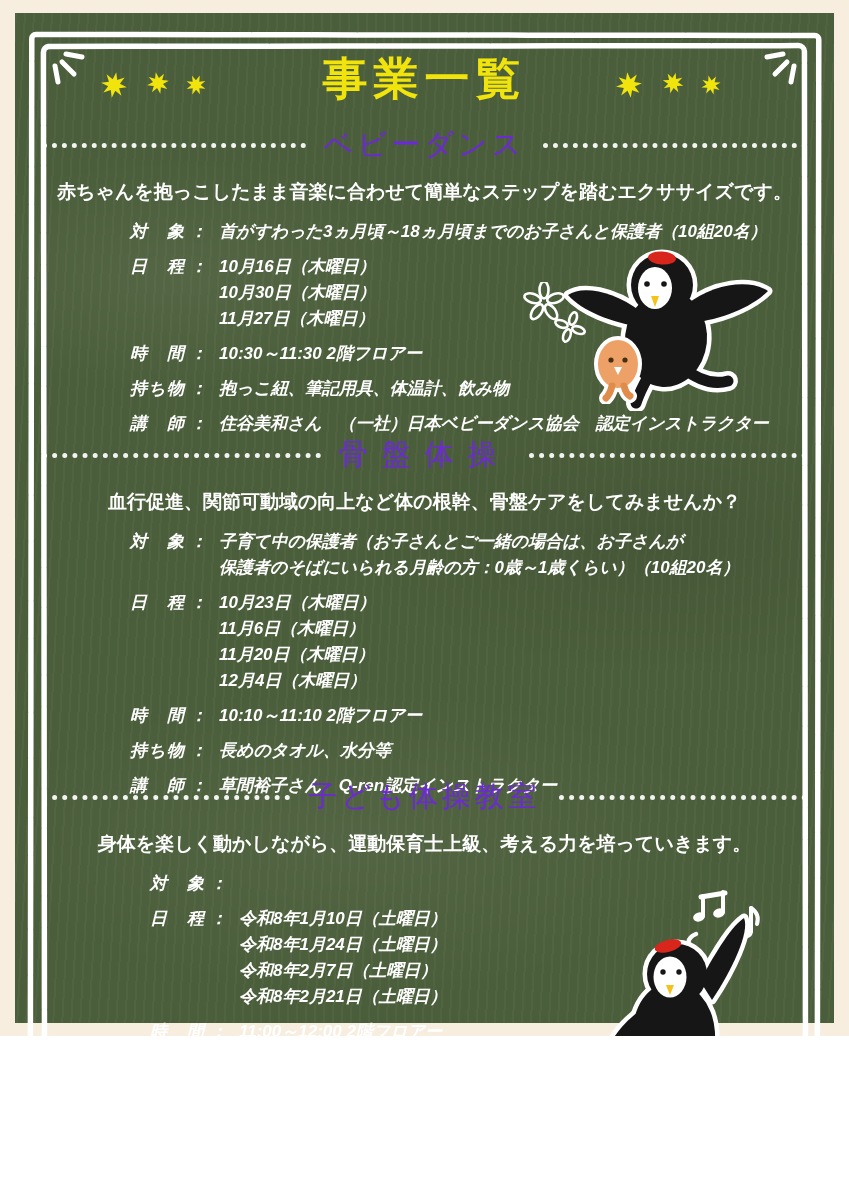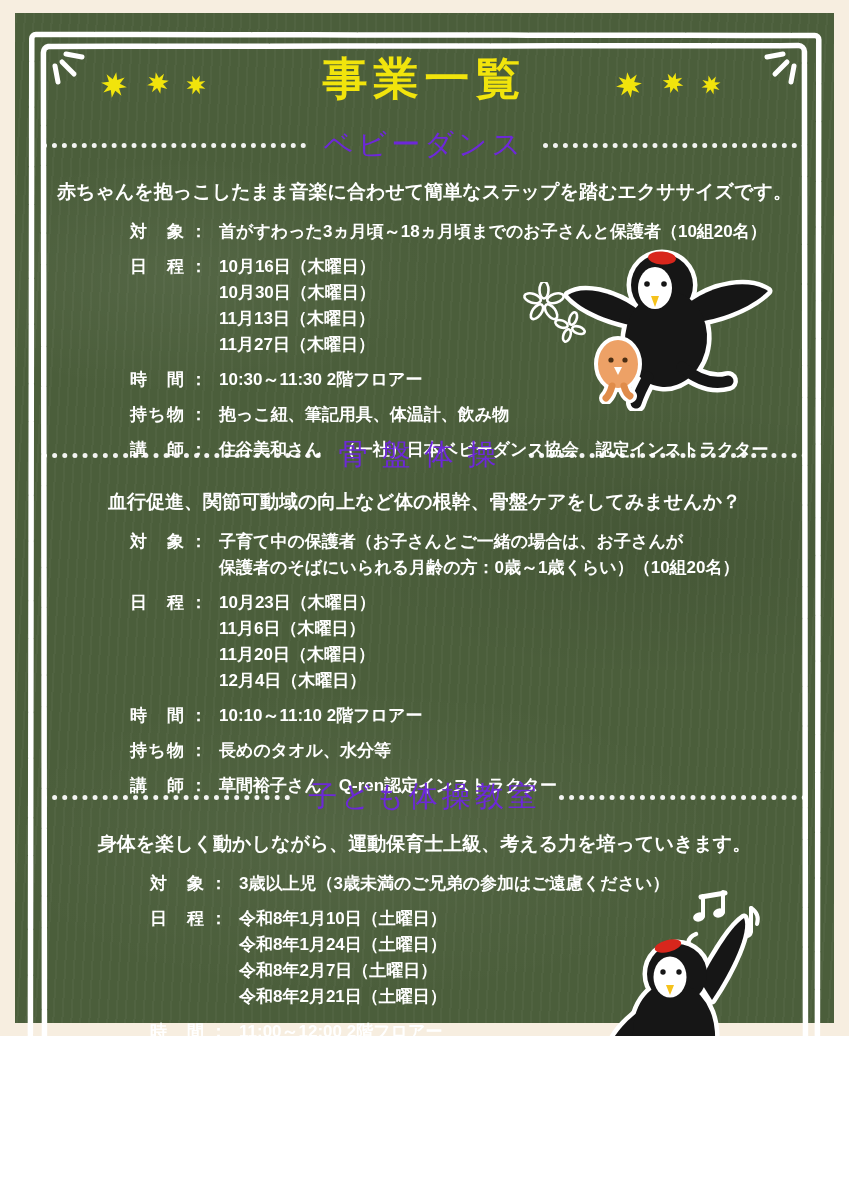--- a/index.html
+++ b/index.html
@@ -23,21 +23,21 @@
   .stars-left{left:96px;}
   .stars-right{right:118px;}
   
   .sec-1{top:125px;} .sec-2{top:435px;} .sec-3{top:777px;}
   .sec-head{display:flex;align-items:center;margin:0 42px;height:40px;}
   .sec-head h2{margin:0 18px;font-size:29px;font-weight:400;letter-spacing:4px;color:#6d28d9;white-space:nowrap;}
   .sec-2 .sec-head h2{letter-spacing:14px;}
   .dots{flex:1;height:0;border-top:5px dotted rgba(255,255,255,0.93);}
   .desc{margin:14px 16px 0;text-align:center;font-size:19px;font-weight:700;white-space:nowrap;}
   .details{display:flex;flex-direction:column;gap:9px;margin:14px 0 0 130px;
-           font-size:17px;font-weight:700;line-height:26px;}
+           font-size:17px;font-weight:700;line-height:26px;font-style:italic;}
   .sec-3 .details{margin-left:150px;}
   .row{display:flex;align-items:flex-start;}
   .lbl{display:inline-block;width:54px;text-align:justify;text-align-last:justify;white-space:nowrap;}
   .colon{margin:0 12px 0 6px;}
   .vals{display:flex;flex-direction:column;}
   .val-line{white-space:nowrap;}
   
   .footer-row{top:1099px;text-align:center;font-size:14px;font-weight:700;white-space:nowrap;}
 </style>
 </head>
@@ -200,21 +200,20 @@
         <div class="vals">
           <div class="val-line">首がすわった3ヵ月頃～18ヵ月頃までのお子さんと保護者（10組20名）</div>
         </div>
       </div>
       <div class="row">
         <span class="lbl">日程</span>
         <span class="colon">：</span>
         <div class="vals">
           <div class="val-line">10月16日（木曜日）</div>
           <div class="val-line">10月30日（木曜日）</div>
-          <div class="val-line">11月13日（木曜日）</div>
           <div class="val-line">11月27日（木曜日）</div>
         </div>
       </div>
       <div class="row">
         <span class="lbl">時間</span>
         <span class="colon">：</span>
         <div class="vals">
           <div class="val-line">10:30～11:30 2階フロアー</div>
         </div>
       </div>
@@ -289,23 +288,20 @@
     <div class="sec-head">
       <div class="dots"></div>
       <h2>子ども体操教室</h2>
       <div class="dots"></div>
     </div>
     <p class="desc">身体を楽しく動かしながら、運動保育士上級、考える力を培っていきます。</p>
     <div class="details">
       <div class="row">
         <span class="lbl">対象</span>
         <span class="colon">：</span>
-        <div class="vals">
-          <div class="val-line">3歳以上児（3歳未満のご兄弟の参加はご遠慮ください）</div>
-        </div>
       </div>
       <div class="row">
         <span class="lbl">日程</span>
         <span class="colon">：</span>
         <div class="vals">
           <div class="val-line">令和8年1月10日（土曜日）</div>
           <div class="val-line">令和8年1月24日（土曜日）</div>
           <div class="val-line">令和8年2月7日（土曜日）</div>
           <div class="val-line">令和8年2月21日（土曜日）</div>
         </div>

